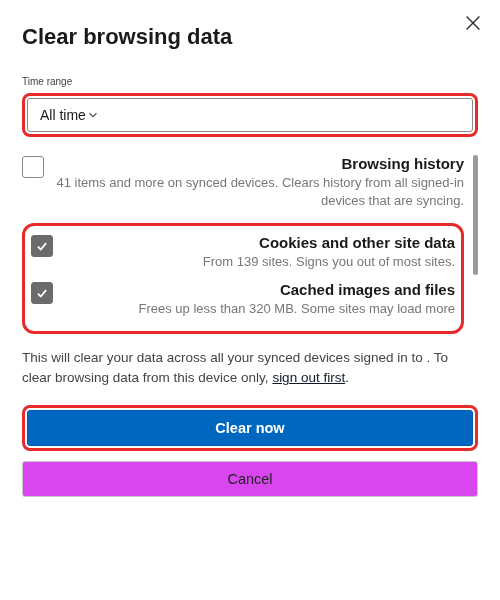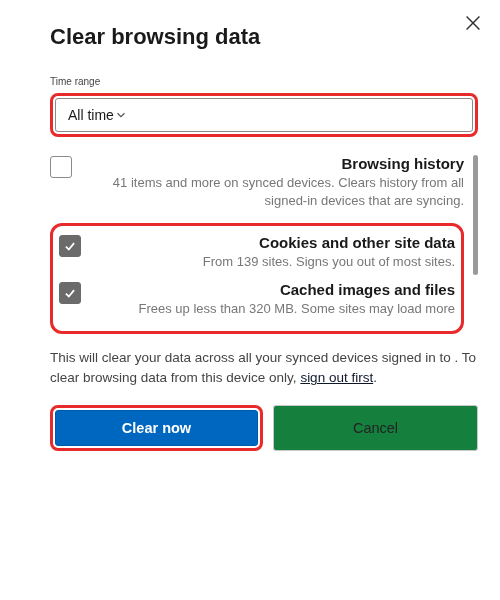--- a/index.html
+++ b/index.html
@@ -9,21 +9,20 @@
     background: #fff;
     width: 500px;
     height: 600px;
     overflow: hidden;
     position: relative;
     color: #1a1a1a;
   }
   .dialog {
     padding: 18px 22px 18px 22px;
     position: relative;
-    margin-left: 28px;
   }
   .close-btn {
     position: absolute;
     top: 12px;
     right: 16px;
     width: 22px;
     height: 22px;
     cursor: pointer;
     color: #333;
   }
@@ -124,20 +123,21 @@
     text-decoration: underline;
     cursor: pointer;
   }
   .redact {
     display: inline-block;
     vertical-align: middle;
   }
   .actions {
     display: flex;
     gap: 10px;
+    flex-direction: column;
   }
   .btn-wrap-red {
     border: 3px solid #e92a2a;
     border-radius: 8px;
     padding: 2px;
     flex: 1;
     display: flex;
   }
   .btn {
     flex: 1;
@@ -149,21 +149,21 @@
     border: 1px solid transparent;
   }
   .btn.primary {
     background: #0067c0;
     color: #fff;
     font-weight: 600;
     border: 1px solid #005aab;
   }
   .btn.secondary {
     flex: 1;
-    background: #15803d;
+    background: #d946ef;
     border: 1px solid #c8c8c8;
     color: #222;
     align-self: stretch;
     display: flex;
     align-items: center;
     justify-content: center;
   }
 </style>
 </head>
 <body>

